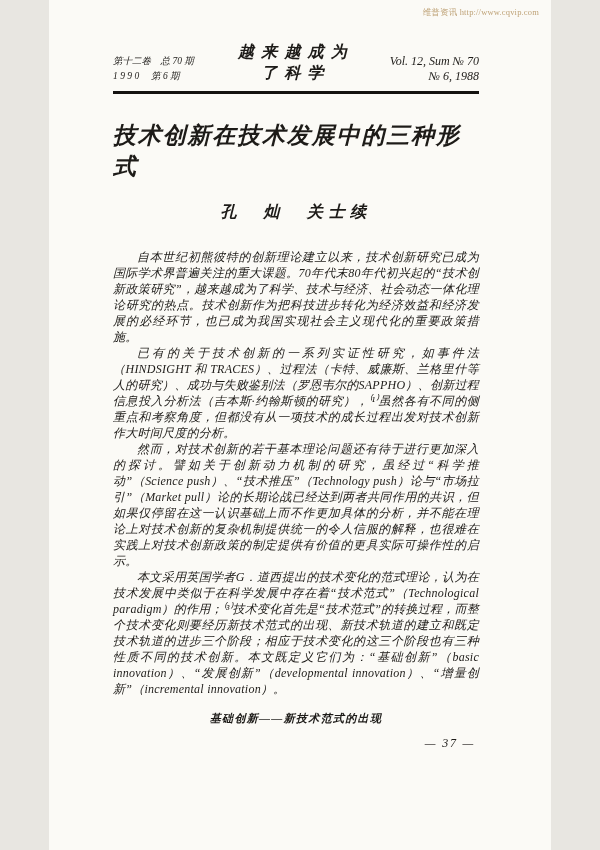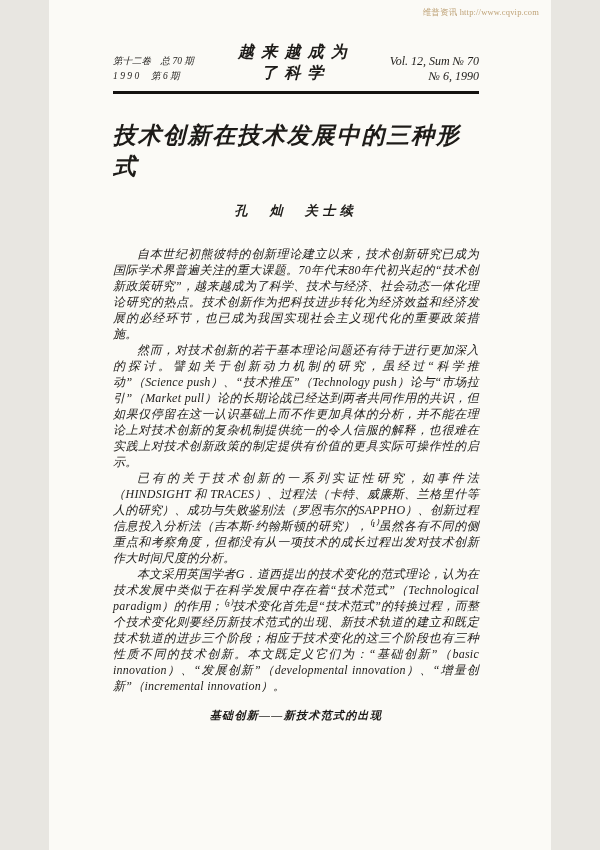--- a/index.html
+++ b/index.html
@@ -44,21 +44,21 @@
   .title {
     margin-top: 26px;
     text-align: left;
     font-size: 23px;
     font-weight: bold;
     letter-spacing: 0.08em;
   }
   .authors {
     margin-top: 20px;
     text-align: center;
-    font-size: 13px;
+    font-size: 16px;
     font-weight: bold;
     letter-spacing: 0.35em;
   }
   .body-text { margin-top: 26px; }
   .body-text p {
     font-size: 12px;
     line-height: 16px;
     text-align: justify;
     text-indent: 2em;
     letter-spacing: 0.02em;
@@ -91,33 +91,34 @@
     <div class="masthead">
       <div class="mast-left">
         <div>第十二卷　总 70 期</div>
         <div>1 9 9 0　 第 6 期</div>
       </div>
       <div class="mast-center">
         <div class="journal-cn">越来越成为了科学</div>
       </div>
       <div class="mast-right">
         <div>Vol. 12, Sum № 70</div>
-        <div>№ 6, 1990</div>
+        <div>№ 6, 1988</div>
       </div>
     </div>
 
     <h1 class="title">技术创新在技术发展中的三种形式</h1>
 
     <div class="authors">孔　灿　关士续</div>
 
     <div class="body-text">
       <p>自本世纪初熊彼特的创新理论建立以来，技术创新研究已成为国际学术界普遍关注的重大课题。70年代末80年代初兴起的“技术创新政策研究”，越来越成为了科学、技术与经济、社会动态一体化理论研究的热点。技术创新作为把科技进步转化为经济效益和经济发展的必经环节，也已成为我国实现社会主义现代化的重要政策措施。</p>
+      <p>已有的关于技术创新的一系列实证性研究，如事件法（HINDSIGHT 和 TRACES）、过程法（卡特、威廉斯、兰格里什等人的研究）、成功与失败鉴别法（罗恩韦尔的SAPPHO）、创新过程信息投入分析法（吉本斯·约翰斯顿的研究），⁽¹⁾虽然各有不同的侧重点和考察角度，但都没有从一项技术的成长过程出发对技术创新作大时间尺度的分析。</p>
       <p>然而，对技术创新的若干基本理论问题还有待于进行更加深入的探讨。譬如关于创新动力机制的研究，虽经过“科学推动”（Science push）、“技术推压”（Technology push）论与“市场拉引”（Market pull）论的长期论战已经达到两者共同作用的共识，但如果仅停留在这一认识基础上而不作更加具体的分析，并不能在理论上对技术创新的复杂机制提供统一的令人信服的解释，也很难在实践上对技术创新政策的制定提供有价值的更具实际可操作性的启示。</p>
-      <p>已有的关于技术创新的一系列实证性研究，如事件法（HINDSIGHT 和 TRACES）、过程法（卡特、威廉斯、兰格里什等人的研究）、成功与失败鉴别法（罗恩韦尔的SAPPHO）、创新过程信息投入分析法（吉本斯·约翰斯顿的研究），⁽¹⁾虽然各有不同的侧重点和考察角度，但都没有从一项技术的成长过程出发对技术创新作大时间尺度的分析。</p>
       <p>本文采用英国学者G．道西提出的技术变化的范式理论，认为在技术发展中类似于在科学发展中存在着“技术范式”（Technological paradigm）的作用；⁽³⁾技术变化首先是“技术范式”的转换过程，而整个技术变化则要经历新技术范式的出现、新技术轨道的建立和既定技术轨道的进步三个阶段；相应于技术变化的这三个阶段也有三种性质不同的技术创新。本文既定义它们为：“基础创新”（basic innovation）、“发展创新”（developmental innovation）、“增量创新”（incremental innovation）。</p>
 
       <h2 class="section-heading">基础创新——新技术范式的出现</h2>
 
     </div>
 
+    <div class="page-number">— 37 —</div>
 
   </div>
 </div>
 
 </body></html>

